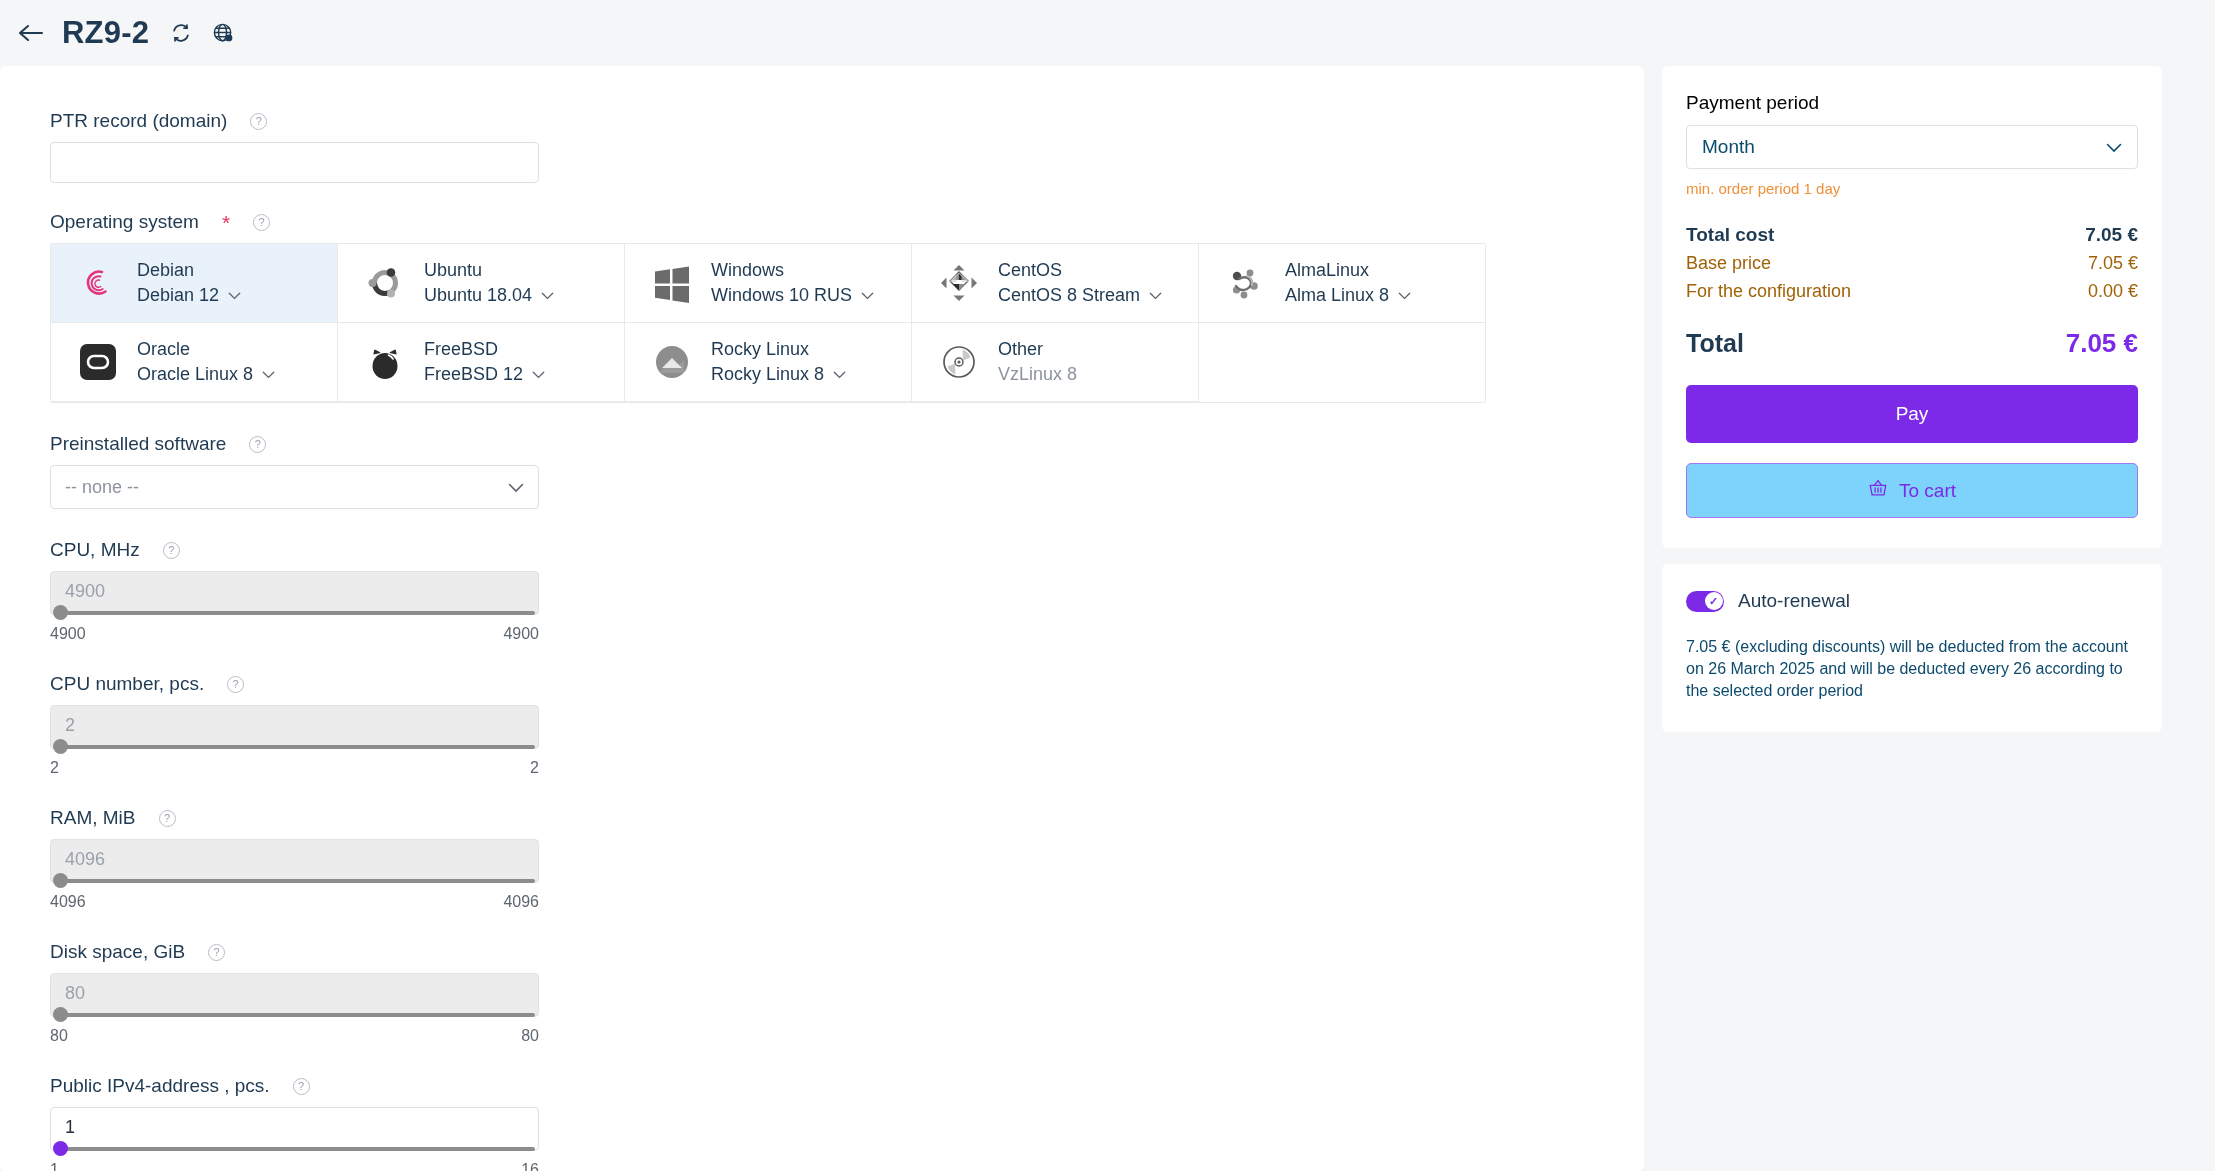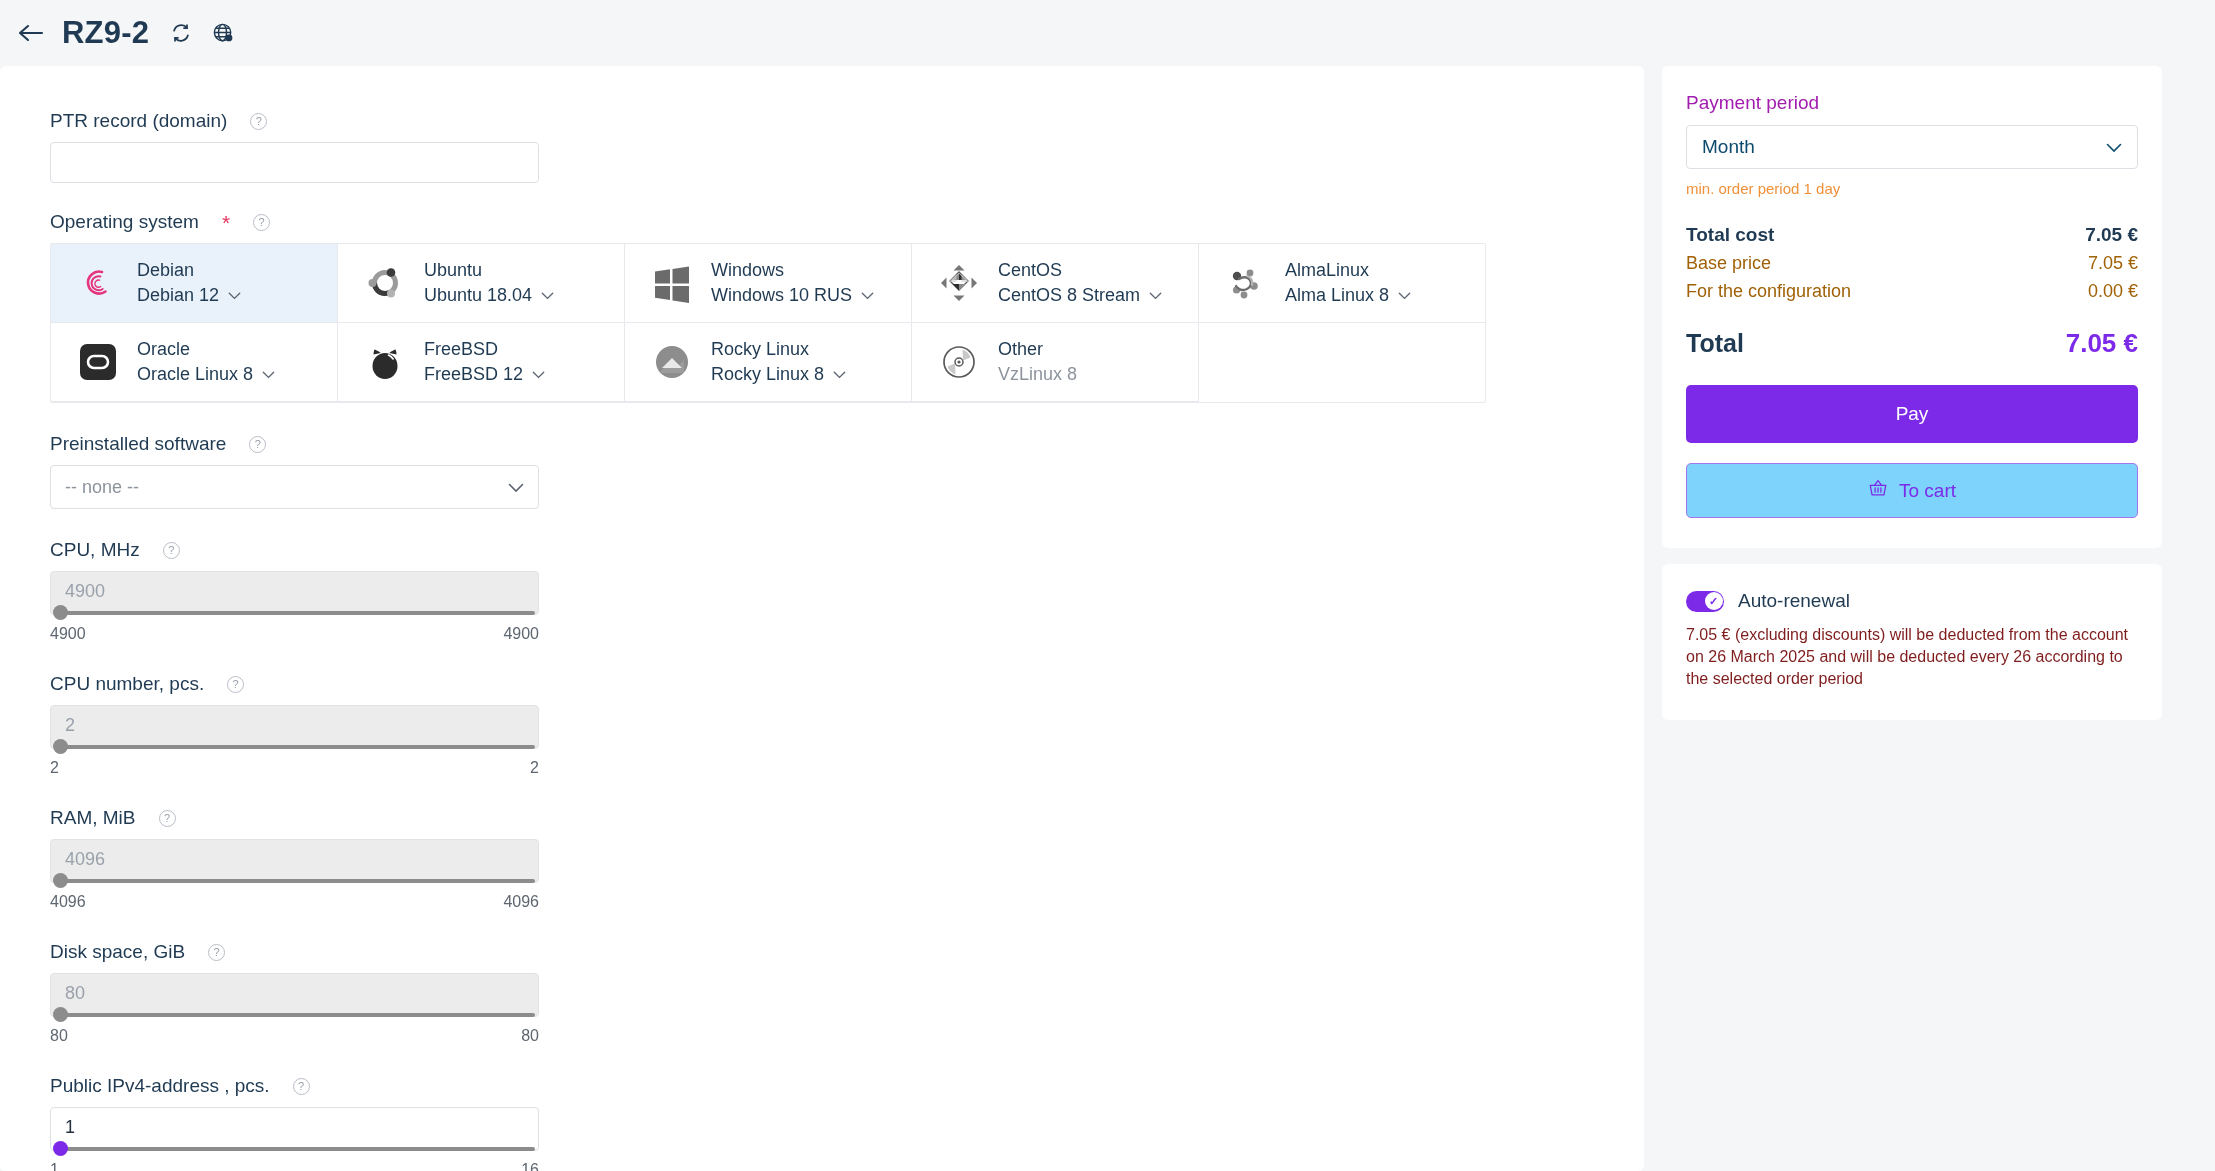--- a/index.html
+++ b/index.html
@@ -135,21 +135,21 @@
     bottom: -6px; left: 0px;
   }
   .slider-knob.grey { background: #8c8c8c; }
   .slider-knob.violet { background: #7c2ae8; }
   .slider-ends {
     display: flex; justify-content: space-between;
     width: 489px; font-size: 16px; color: #5e6670; margin-top: 10px;
   }
 
   
-  .side-label { font-size: 19px; color: #a21caf; margin-bottom: 11px; }
+  .side-label { font-size: 19px; color: #000000; margin-bottom: 11px; }
   .side-select {
     width: 452px; height: 44px; border: 1px solid #dcdfe4; border-radius: 4px;
     display: flex; align-items: center; justify-content: space-between;
     padding: 0 15px; font-size: 19px; color: #0c4a6e; cursor: pointer; background:#fff;
   }
   .min-order { font-size: 15px; color: #f0913a; margin-top: 11px; }
   .cost-rows { margin-top: 27px; }
   .cost-row {
     display: flex; justify-content: space-between; align-items: baseline;
     font-size: 19px; margin-bottom: 7px;
@@ -181,21 +181,21 @@
     position: relative; flex: none; cursor: pointer;
   }
   .toggle .knob {
     position: absolute; right: 1.5px; top: 1.5px;
     width: 18px; height: 18px; border-radius: 50%; background: #fff;
     display:flex; align-items:center; justify-content:center;
     color:#7c2ae8; font-size:11px; font-weight:700;
   }
   .renew-title { font-size: 19px; color: #1f3a52; }
   .renew-text {
-    margin-top: 12px; font-size: 16px; line-height: 1.38; color: #7f1d1d;
+    margin-top: 24px; font-size: 16px; line-height: 1.38; color: #0c4a6e;
     max-width: 452px;
   }
 </style>
 </head>
 <body>
 
 <div class="header">
   <div class="back-arrow">
     <svg width="26" height="20" viewBox="0 0 26 20" fill="none">
       <path d="M2 10h22M2 10l8-7M2 10l8 7" stroke="currentColor" stroke-width="2.1" stroke-linecap="round" stroke-linejoin="round"></path>

